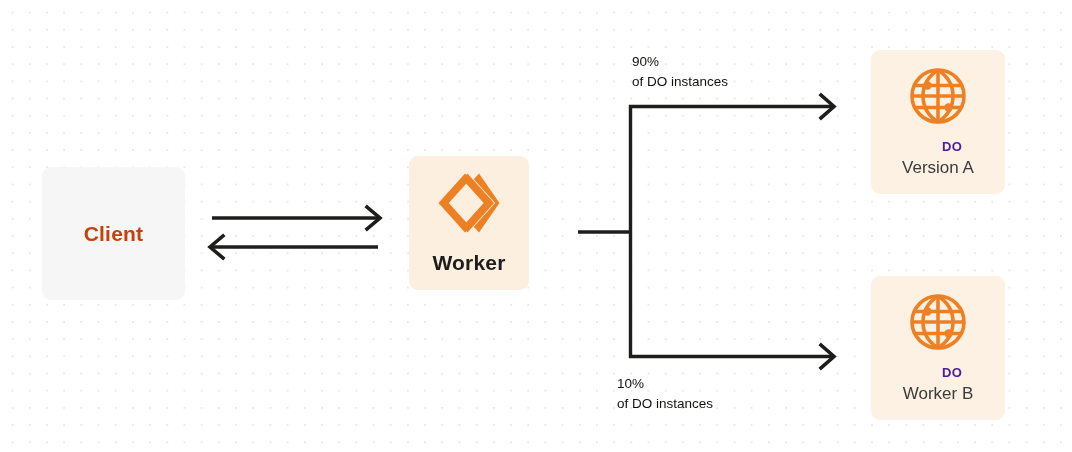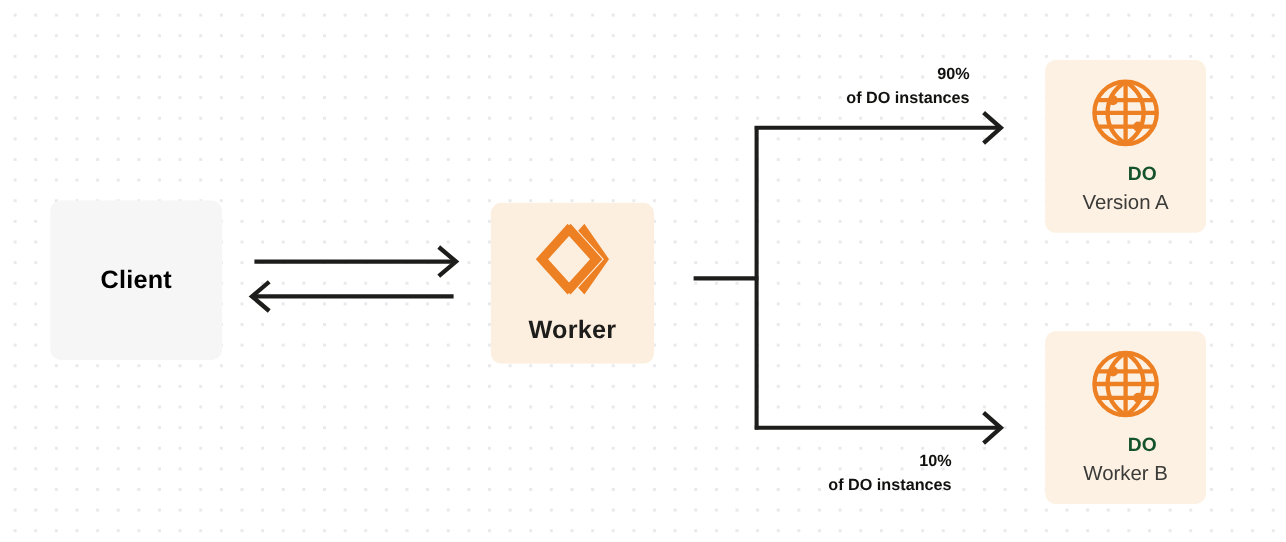--- a/index.html
+++ b/index.html
@@ -38,29 +38,29 @@
   #node-client {
     left: 42px;
     top: 167px;
     width: 143px;
     height: 133px;
     background-color: #f6f6f7;
   }
   .node-title-client {
     font-size: 21px;
     font-weight: bold;
-    color: #000000;
+    color: #c2410c;
     letter-spacing: 0.2px;
   }
 
   
   #node-worker {
     left: 409px;
-    top: 169px;
-    width: 136px;
+    top: 156px;
+    width: 120px;
     height: 134px;
     background-color: #fdefdf;
   }
   .node-title-worker {
     font-size: 21px;
     font-weight: bold;
     color: #1d1d1b;
     letter-spacing: 0.2px;
     margin-top: 17px;
   }
@@ -74,45 +74,45 @@
     background-color: #fdf1e3;
   }
   #node-do-b {
     left: 871px;
     top: 276px;
     width: 134px;
     height: 144px;
     background-color: #fdf1e3;
   }
   .node-title-do {
-    font-size: 16px;
+    font-size: 13px;
     font-weight: bold;
-    color: #14532d;
+    color: #4c1d95;
     margin-top: 14px;
     letter-spacing: 0.3px;
     margin-left: 28px;
   }
   .node-sub-do {
     font-size: 17px;
     font-weight: normal;
     color: #3b3b39;
     margin-top: 4px;
   }
 
   .icon-wrap {
     display: block;
     line-height: 0;
   }
 
   
   .edge-label {
     position: absolute;
-    text-align: right;
+    text-align: left;
     font-size: 13.5px;
-    font-weight: bold;
+    font-weight: normal;
     color: #11110f;
     line-height: 1.45;
     white-space: nowrap;
   }
   #label-top {
     left: 632px;
     top: 52px;
     width: 176px;
   }
   #label-bottom {

